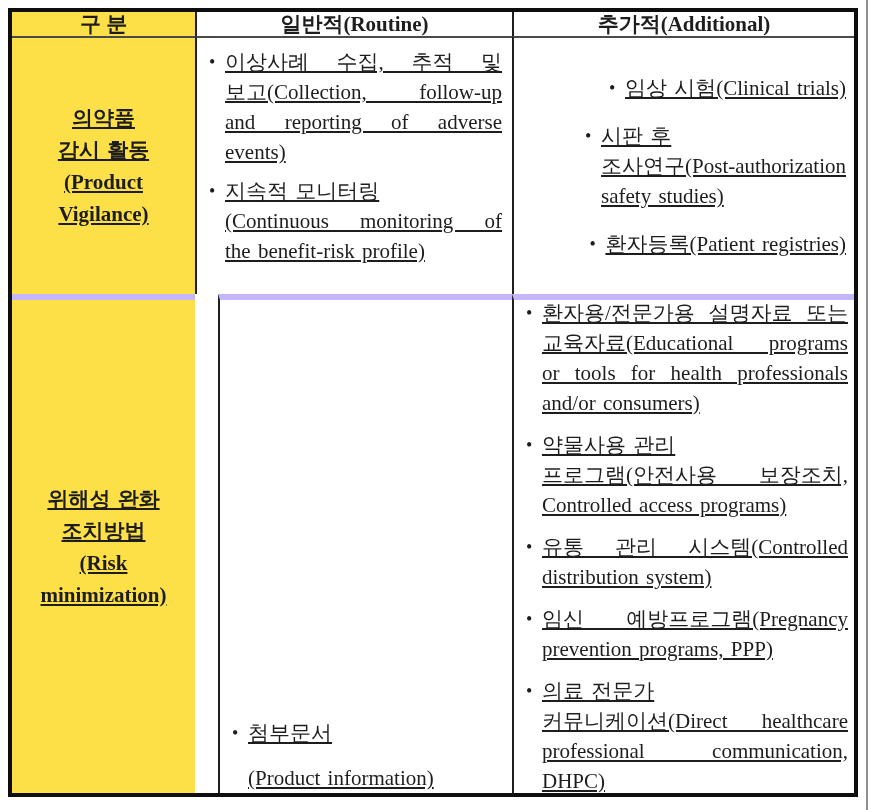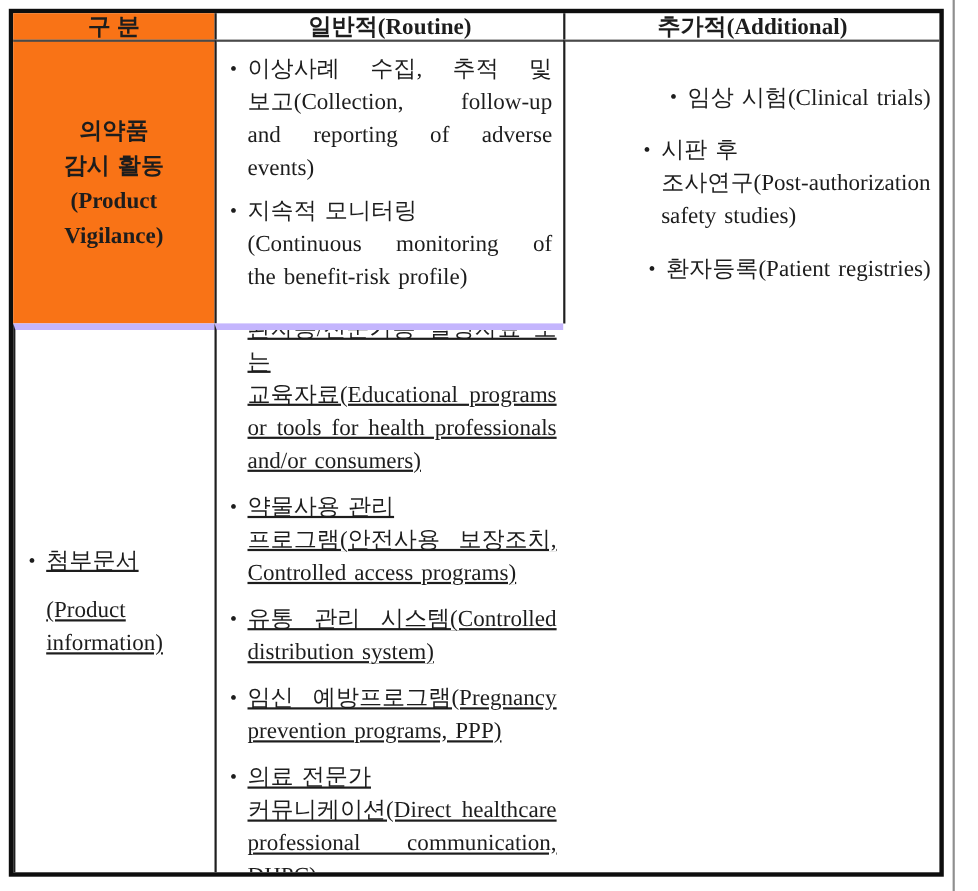--- a/index.html
+++ b/index.html
@@ -16,28 +16,28 @@
     width: 850px; height: 789px;
     box-sizing: border-box;
     border: 4px solid #0e0e0e;
     background: #ffffff;
     display: grid;
     grid-template-columns: 183px 317px 1fr;
     grid-template-rows: 24px 258px 1fr;
   }
   .cell { box-sizing: border-box; overflow: hidden; }
   .bl { border-left: 2px solid #1f1f1f; }
-  .bt-h { border-top: 2px solid #4a4a4a; }  
+  .bt-h { border-top: 2px solid #4a4a4a; text-decoration: underline; }  
   .bt-r { border-top: 6px solid #c4b5fd; text-decoration: underline; }  
 
   .hcell {
     display: flex; align-items: center; justify-content: center;
     font-weight: bold; font-size: 21px; line-height: 22px;
   }
-  .lavender { background: #f97316; }
+  .lavender { background: #fde047; }
 
   .catcell {
     display: flex; flex-direction: column;
     align-items: center; justify-content: center;
     font-weight: bold; font-size: 21px; line-height: 32px;
     text-align: center;
   }
 
   .itemscell {
     display: flex; flex-direction: column;
@@ -54,21 +54,21 @@
 
   
   .r1c2 { justify-content: flex-start; padding: 9px 10px 2px 11px; }
   .r1c2 .item + .item { margin-top: 9px; }
 
   
   .r1c3 { justify-content: center; padding: 0 8px 0 11px; align-items: flex-end; }
   .r1c3 .item + .item { margin-top: 18px; }
 
   
-  .r2c2 { justify-content: center; padding: 0 10px 0 11px; }
+  .r2c2 { justify-content: flex-end; padding: 0 10px 0 11px; margin-left: 23px; }
   .r2c2 .line + .line { margin-top: 15px; }
 
   
   .r2c3 { justify-content: center; padding: 2px 6px 2px 11px; }
   .r2c3 .item + .item { margin-top: 12px; }
 
   .edge-line {
     position: absolute; left: 866px; top: 0;
     width: 2px; height: 810px;
     background: #8f8f8f;
@@ -109,20 +109,26 @@
       <div class="item">
         <div class="line">시판 후</div>
         <div class="line j">조사연구(Post-authorization</div>
         <div class="line">safety studies)</div>
       </div>
       <div class="item">
         <div class="line">환자등록(Patient registries)</div>
       </div>
     </div>
 
+  <div class="cell catcell lavender bt-r">
+      <div class="line">위해성 완화</div>
+      <div class="line">조치방법</div>
+      <div class="line">(Risk</div>
+      <div class="line">minimization)</div>
+    </div>
   <div class="cell itemscell r2c2 bl bt-r">
       <div class="item">
         <div class="line">첨부문서</div>
         <div class="line">(Product information)</div>
       </div>
     </div>
   <div class="cell itemscell r2c3 bl bt-r">
       <div class="item">
         <div class="line j">환자용/전문가용 설명자료 또는</div>
         <div class="line j">교육자료(Educational programs</div>

